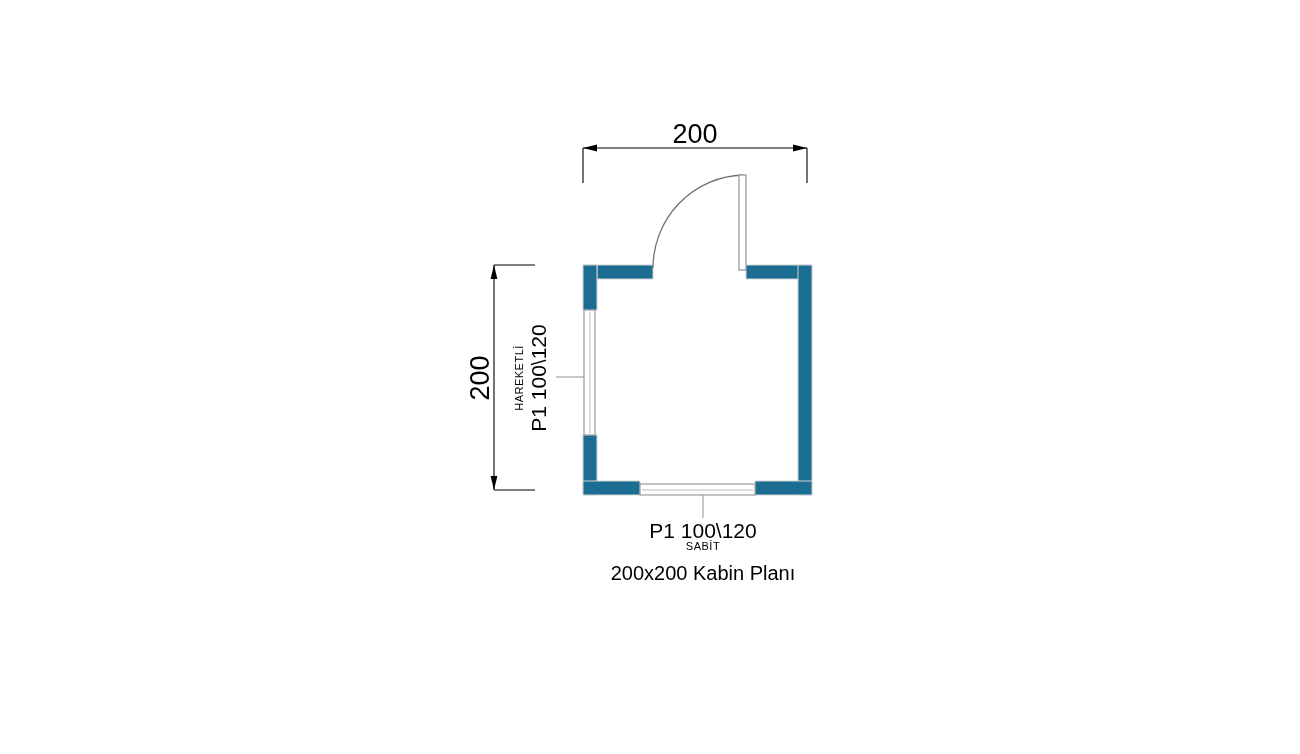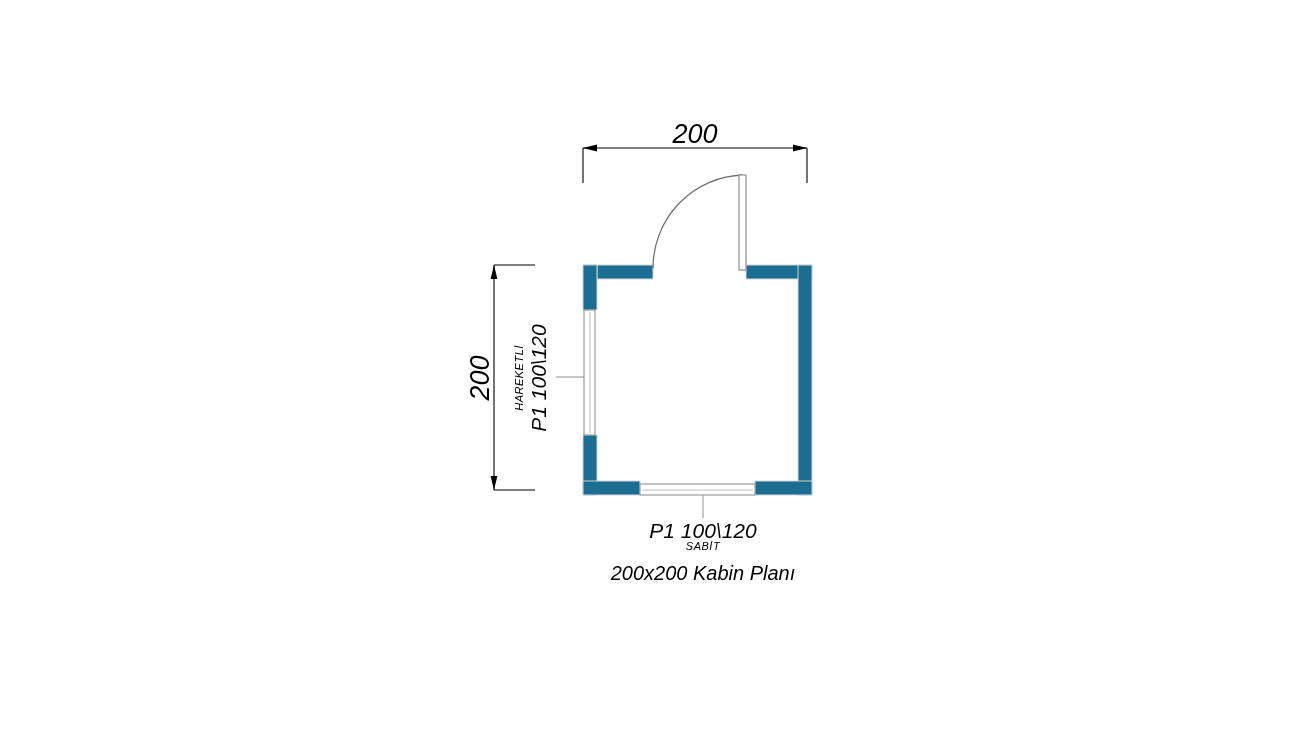--- a/index.html
+++ b/index.html
@@ -13,21 +13,20 @@
     font-family: "Liberation Sans", sans-serif;
     overflow: hidden;
     position: relative;
   }
   #drawing-canvas {
     position: absolute;
     top: 0;
     left: 0;
     width: 1300px;
     height: 754px;
-    font-style: italic;
   }
   svg text {
     fill: #000000;
     font-family: "Liberation Sans", sans-serif;
   }
   .dim-text {
     font-size: 27px;
     letter-spacing: 0px;
   }
   .label-major {

